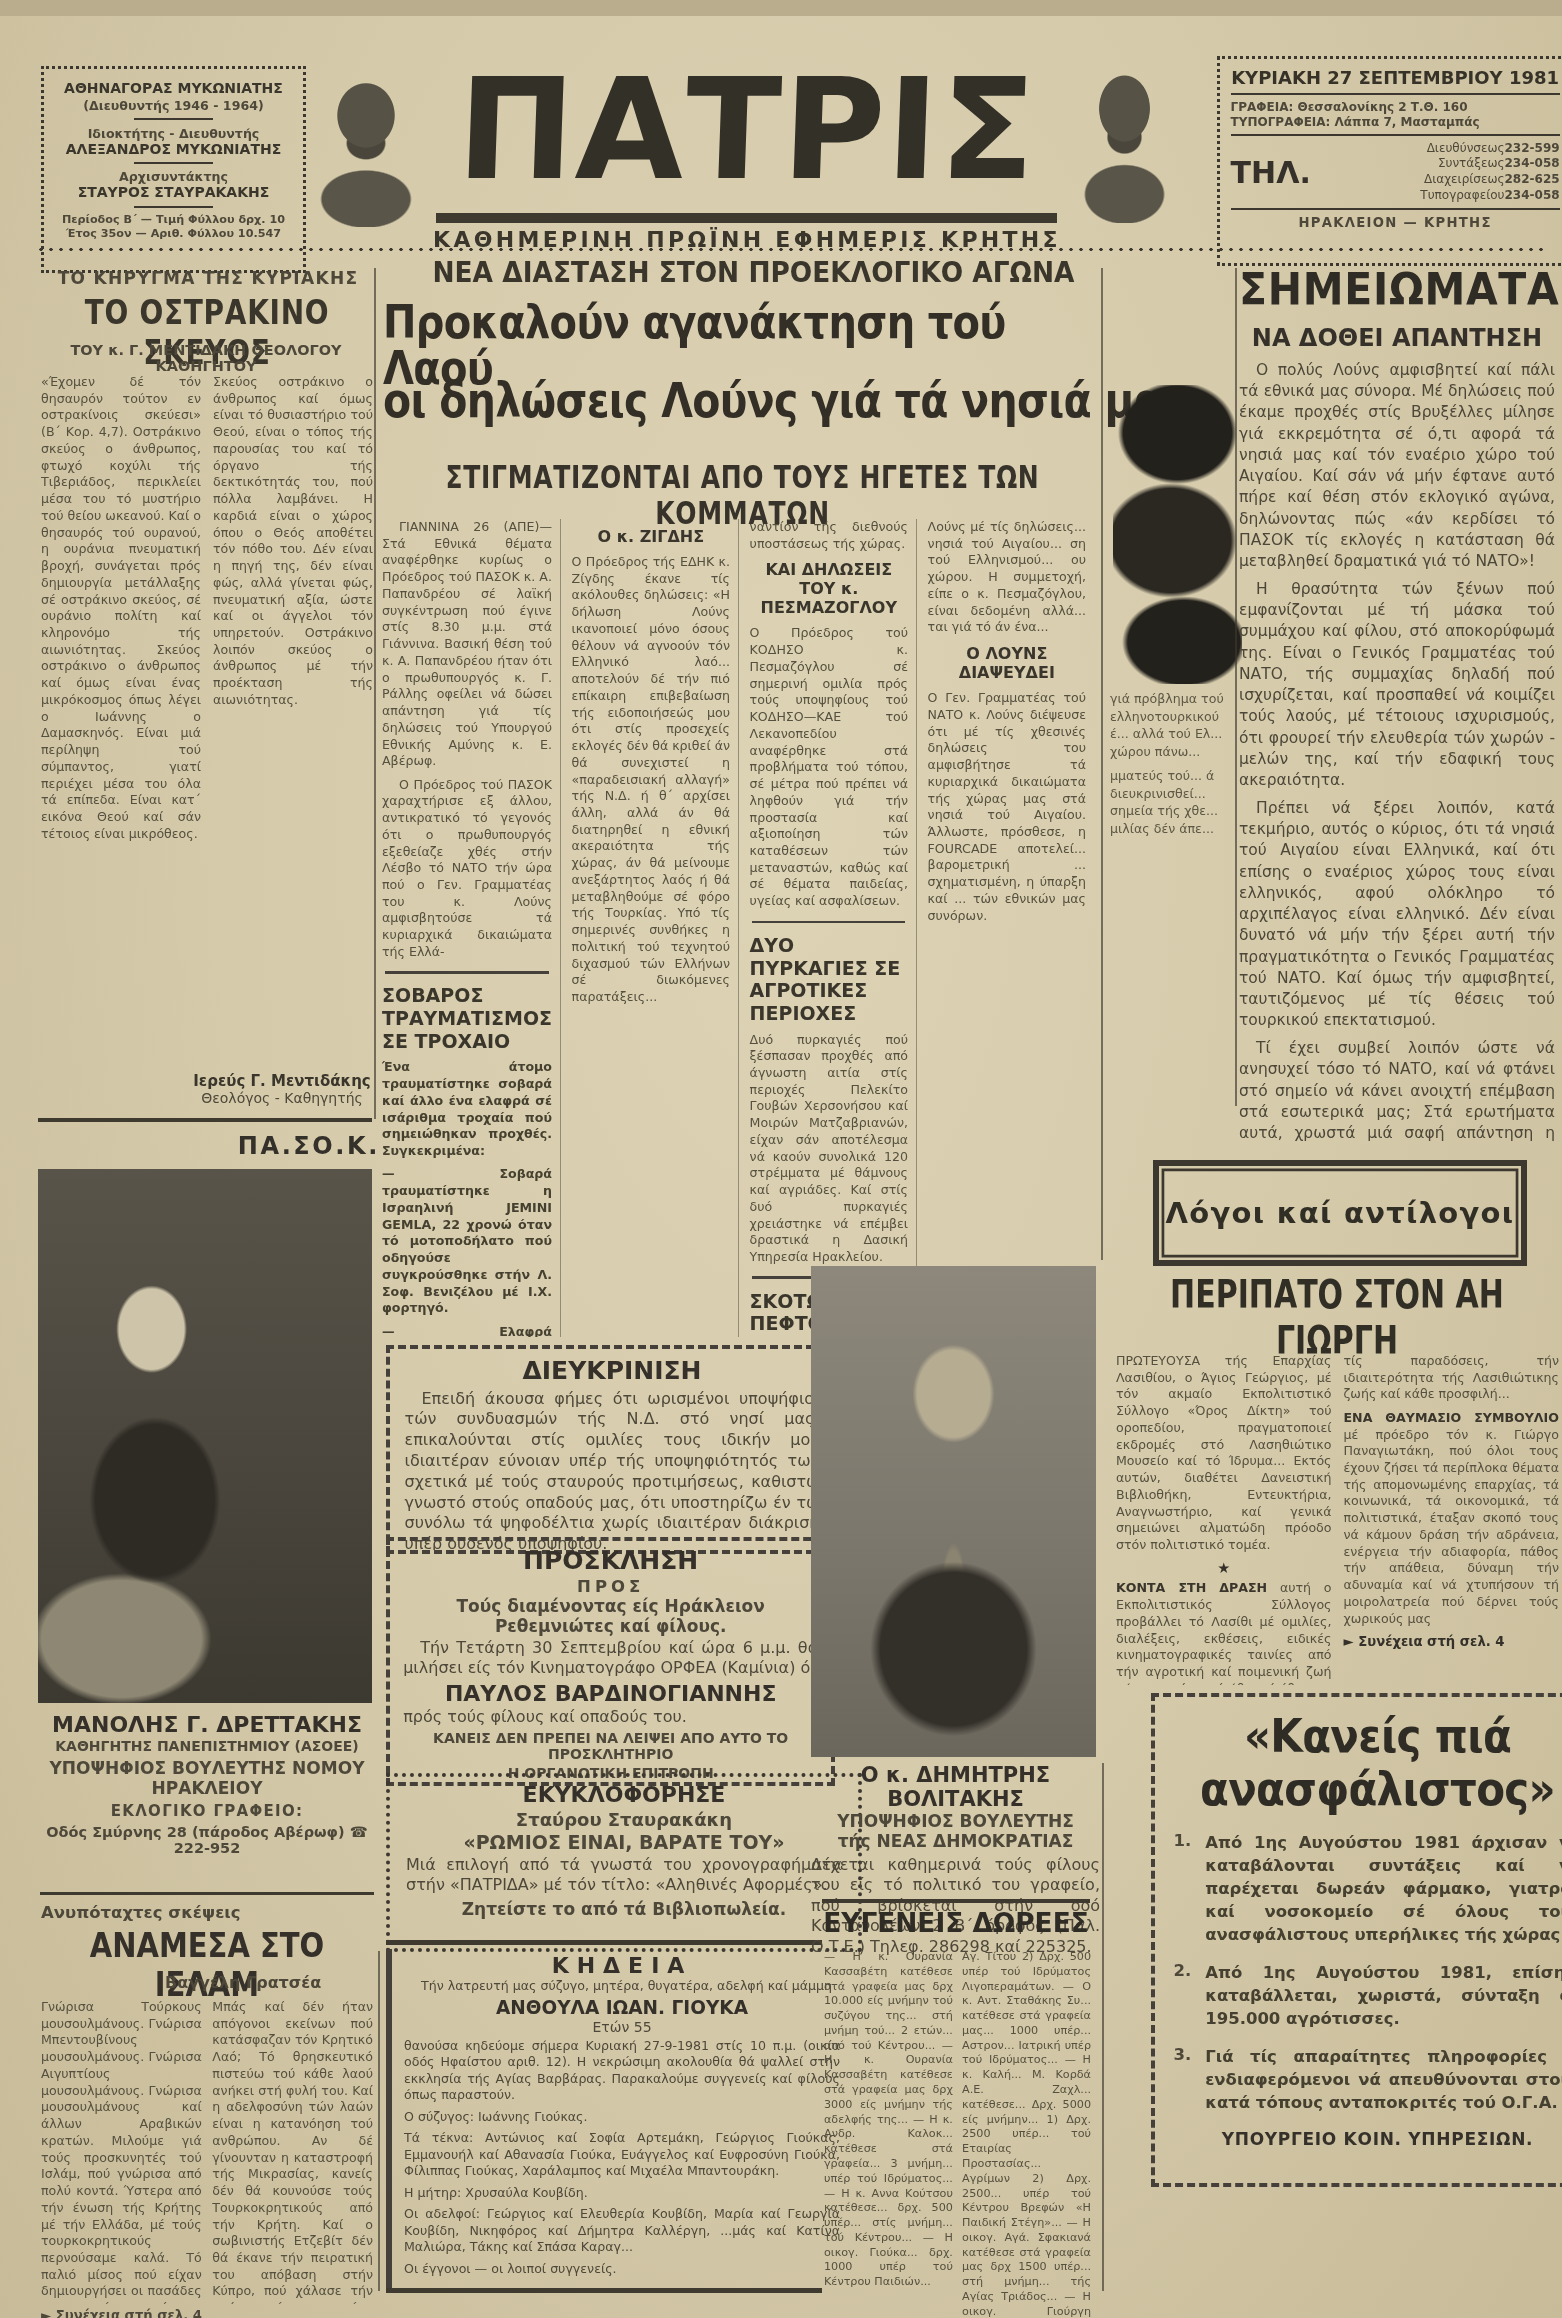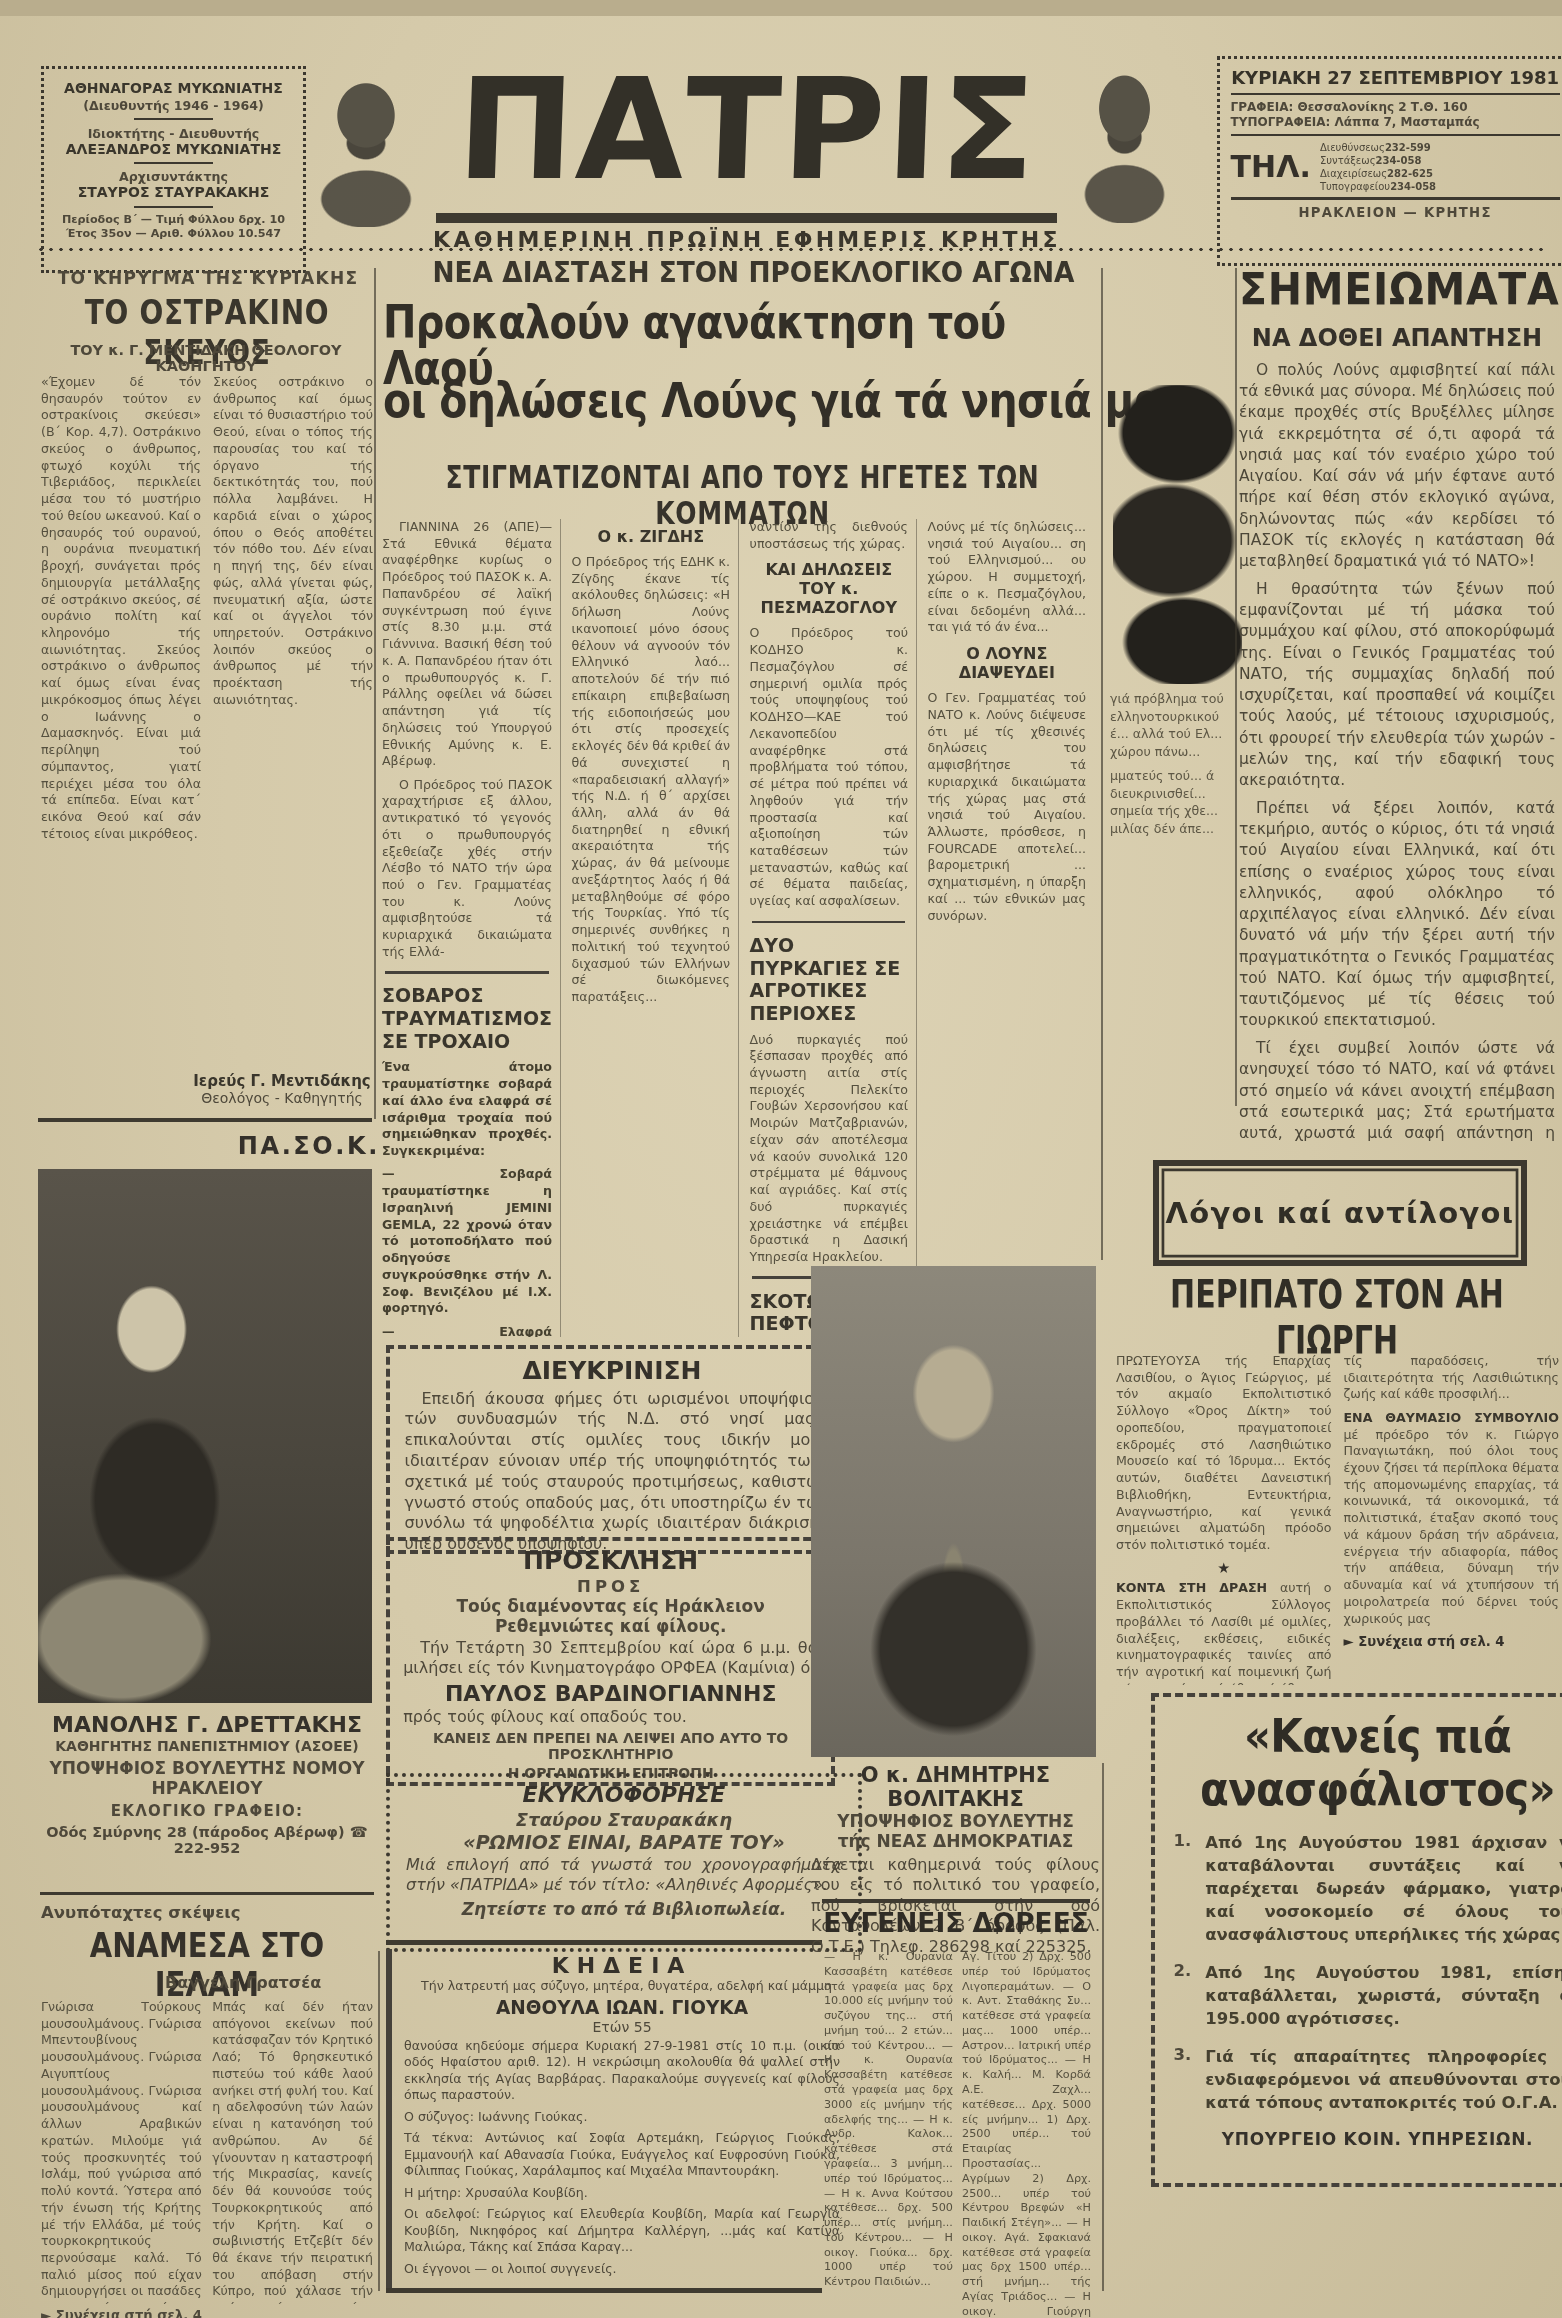--- a/index.html
+++ b/index.html
@@ -36,21 +36,21 @@
     filter:contrast(.9);opacity:.88;}
   .mh-title{font-weight:900;font-size:140px;line-height:1;color:#333028;letter-spacing:1.3px;transform:skewX(-2deg);}
   .mh-tagline{font-weight:800;font-size:22px;letter-spacing:3.3px;color:#3a362c;}
   .mh-right{left:1217px;top:40px;width:329px;height:188px;padding:8px 10.6px;}
   .mh-date{font-weight:800;font-size:18px;text-align:center;color:#363228;}
   .mh-hr{height:2.6px;background:#3c382f;margin:4.6px 0;}
   .mh-line{font-weight:700;font-size:12px;margin:1.3px 0;}
   .telwrap{display:flex;align-items:center;gap:9.2px;}
   .tel-big{font-weight:900;font-size:30px;color:#35312a;}
   .telrows{flex:1;}
-  .telrow{display:flex;justify-content:flex-start;font-size:10px;line-height:1.3;}
+  .telrow{display:flex;justify-content:flex-end;font-size:12px;line-height:1.3;}
   .telnum{font-weight:800;}
   .mh-city{font-weight:800;font-size:13.2px;text-align:center;margin-top:4px;letter-spacing:1.3px;}
   
   .ser-kick{left:46px;top:252px;width:324px;font-weight:800;font-size:17px;letter-spacing:1.3px;}
   .ser-head{left:40px;top:277px;width:334px;font-weight:800;font-size:28px;transform:scaleY(1.2);transform-origin:center top;color:#3a362c;letter-spacing:0.7px;}
   .ser-by{left:36px;top:326px;width:340px;font-weight:800;font-size:14.5px;}
   .ser-cols{left:41px;top:358px;width:332px;height:692px;display:flex;gap:12px;overflow:hidden;}
   .ser-cols .col{flex:1;}
   .ser-sign{left:192px;top:1056px;width:180px;text-align:center;}
   .ser-sname{font-weight:800;font-size:15px;color:#3a362c;}
@@ -295,21 +295,21 @@
     <div class="ctr pros-pros">ΠΡΟΣ</div>
     <div class="ctr pros-a">Τούς διαμένοντας είς Ηράκλειον</div>
     <div class="ctr pros-a">Ρεθεμνιώτες καί φίλους.</div>
     <div class="pros-body indent">Τήν Τετάρτη 30 Σεπτεμβρίου καί ώρα 6 μ.μ. θά μιλήσει είς τόν Κινηματογράφο ΟΡΦΕΑ (Καμίνια) ό,</div>
     <div class="ctr pros-speaker">ΠΑΥΛΟΣ ΒΑΡΔΙΝΟΓΙΑΝΝΗΣ</div>
     <div class="pros-tail">πρός τούς φίλους καί οπαδούς του.</div>
     <div class="ctr pros-l1">ΚΑΝΕΙΣ ΔΕΝ ΠΡΕΠΕΙ ΝΑ ΛΕΙΨΕΙ ΑΠΟ ΑΥΤΟ ΤΟ ΠΡΟΣΚΛΗΤΗΡΙΟ</div>
     <div class="ctr pros-l2">Η ΟΡΓΑΝΩΤΙΚΗ ΕΠΙΤΡΟΠΗ</div>
   </div>
 
-  <div class="abs dotbox book" style="border-width:4.6px;font-style:italic;">
+  <div class="abs dotbox book" style="border-width:4.6px;">
     <div class="ctr book-t">ΕΚΥΚΛΟΦΟΡΗΣΕ</div>
     <div class="ctr book-a">Σταύρου Σταυρακάκη</div>
     <div class="ctr book-n">«ΡΩΜΙΟΣ ΕΙΝΑΙ, ΒΑΡΑΤΕ ΤΟΥ»</div>
     <div class="book-d">Μιά επιλογή από τά γνωστά του χρονογραφήματα στήν «ΠΑΤΡΙΔΑ» μέ τόν τίτλο: «Αληθινές Αφορμές».</div>
     <div class="ctr book-c">Ζητείστε το από τά Βιβλιοπωλεία.</div>
   </div>
 
   <div class="abs bar rule-kid"></div>
   <div class="abs kideia">
     <div class="ctr kid-title">ΚΗΔΕΙΑ</div>

